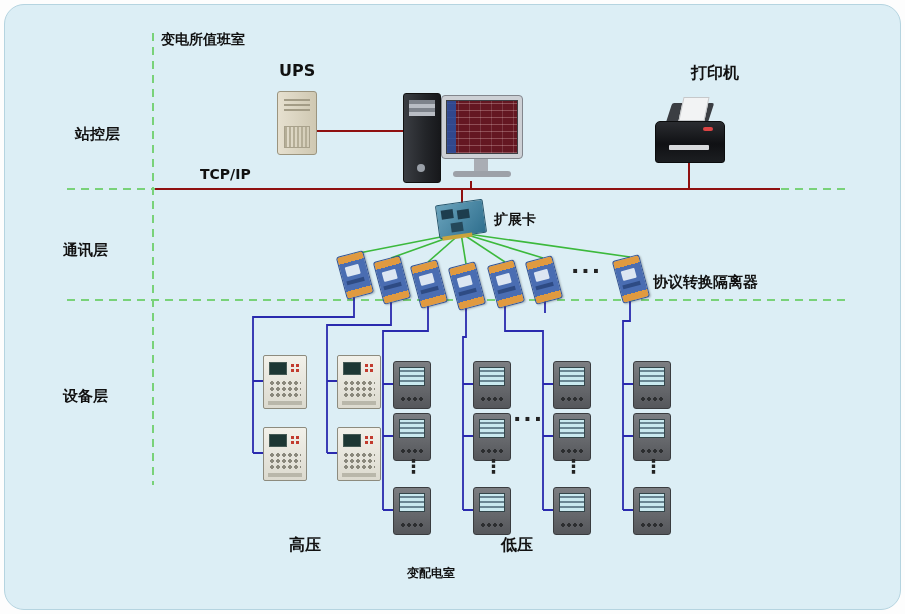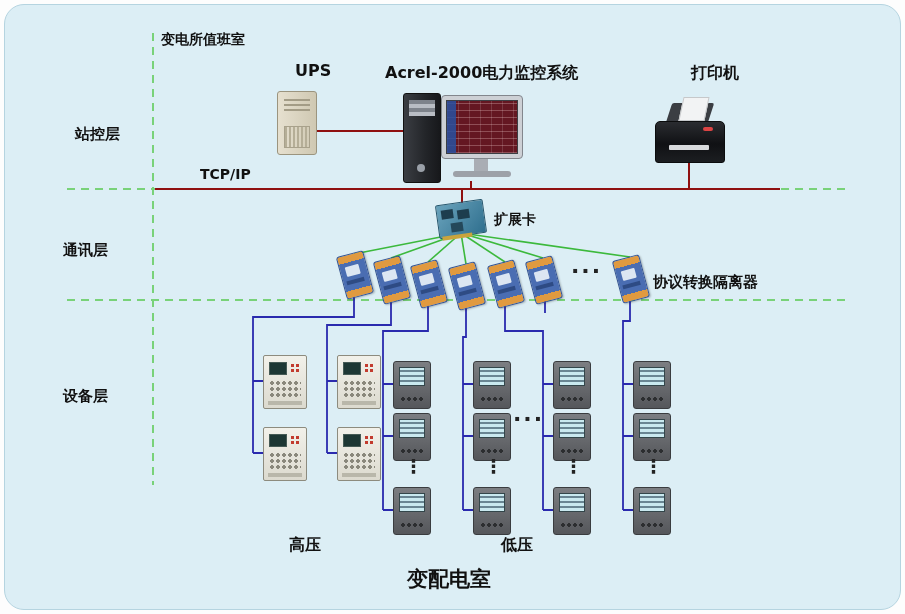--- a/index.html
+++ b/index.html
@@ -5,21 +5,21 @@
   html,body{margin:0;padding:0;width:905px;height:614px;overflow:hidden;background:#fdfdfd;
     font-family:"DejaVu Sans","Liberation Sans",sans-serif;}
   .panel{position:absolute;left:4px;top:4px;width:895px;height:604px;
     background:var(--panel_bg,#dceef5);border:1px solid #b5d4e0;border-radius:20px;}
   .wiring{position:absolute;left:0;top:0;}
   .dash{stroke:var(--dash_green,#79d279);stroke-width:2;stroke-dasharray:8 6;fill:none;}
   .red{stroke:var(--bus_red,#8f1010);stroke-width:2;fill:none;}
   .green{stroke:var(--fan_green,#3cb93c);stroke-width:1.6;fill:none;}
   .blue{stroke:var(--wire_blue,#2a2aae);stroke-width:1.8;fill:none;}
   .lbl{position:absolute;color:#111;font-weight:bold;white-space:nowrap;}
-  .f14{font-size:14px;} .f15{font-size:15px;} .f16{font-size:16px;} .f18{font-size:21px;}
+  .f14{font-size:14px;} .f15{font-size:15px;} .f16{font-size:16px;} .f18{font-size:12px;}
   .dots{position:absolute;font-size:22px;font-weight:bold;color:#222;letter-spacing:2px;line-height:1;}
   .vdots{position:absolute;width:14px;text-align:center;font-size:19px;font-weight:bold;color:#222;line-height:1;}
 
   
   .ups{position:absolute;left:272px;top:86px;width:38px;height:62px;border-radius:3px;
     background:linear-gradient(90deg,#e6e0cf,#cfc8b2);border:1px solid #9b947e;}
   .ups::before{content:"";position:absolute;left:6px;top:7px;right:6px;height:12px;
     background:repeating-linear-gradient(0deg,#a39c86 0 2px,transparent 2px 5px);}
   .ups::after{content:"";position:absolute;left:6px;bottom:6px;right:6px;height:20px;border:1px solid #a8a18b;
     background:repeating-linear-gradient(90deg,#b5ae97 0 2px,transparent 2px 4px);}
@@ -224,22 +224,21 @@
   <div class="dots" style="left:508px;top:398px;">...</div>
   <div class="vdots" style="left:399px;top:452px;">⋮</div>
   <div class="vdots" style="left:479px;top:452px;">⋮</div>
   <div class="vdots" style="left:559px;top:452px;">⋮</div>
   <div class="vdots" style="left:639px;top:452px;">⋮</div>
 
   <div class="lbl f14" style="left:156px;top:26px;">变电所值班室</div>
   <div class="lbl f15" style="left:70px;top:120px;">站控层</div>
   <div class="lbl f15" style="left:58px;top:236px;">通讯层</div>
   <div class="lbl f15" style="left:58px;top:382px;">设备层</div>
-  <div class="lbl f16" style="left:274px;top:56px;margin-left:16px;">UPS</div>
-  <div class="lbl f16" style="left:380px;top:58px;">Acrel-2000电力监控系统</div>
+  <div class="lbl f16" style="left:274px;top:56px;">UPS</div>
   <div class="lbl f16" style="left:686px;top:58px;">打印机</div>
   <div class="lbl f14" style="left:195px;top:161px;">TCP/IP</div>
   <div class="lbl f14" style="left:489px;top:206px;">扩展卡</div>
   <div class="lbl f15" style="left:648px;top:268px;">协议转换隔离器</div>
   <div class="lbl f16" style="left:284px;top:530px;">高压</div>
   <div class="lbl f16" style="left:496px;top:530px;">低压</div>
   <div class="lbl f18" style="left:402px;top:560px;">变配电室</div>
 </div>
 
 </body></html>

